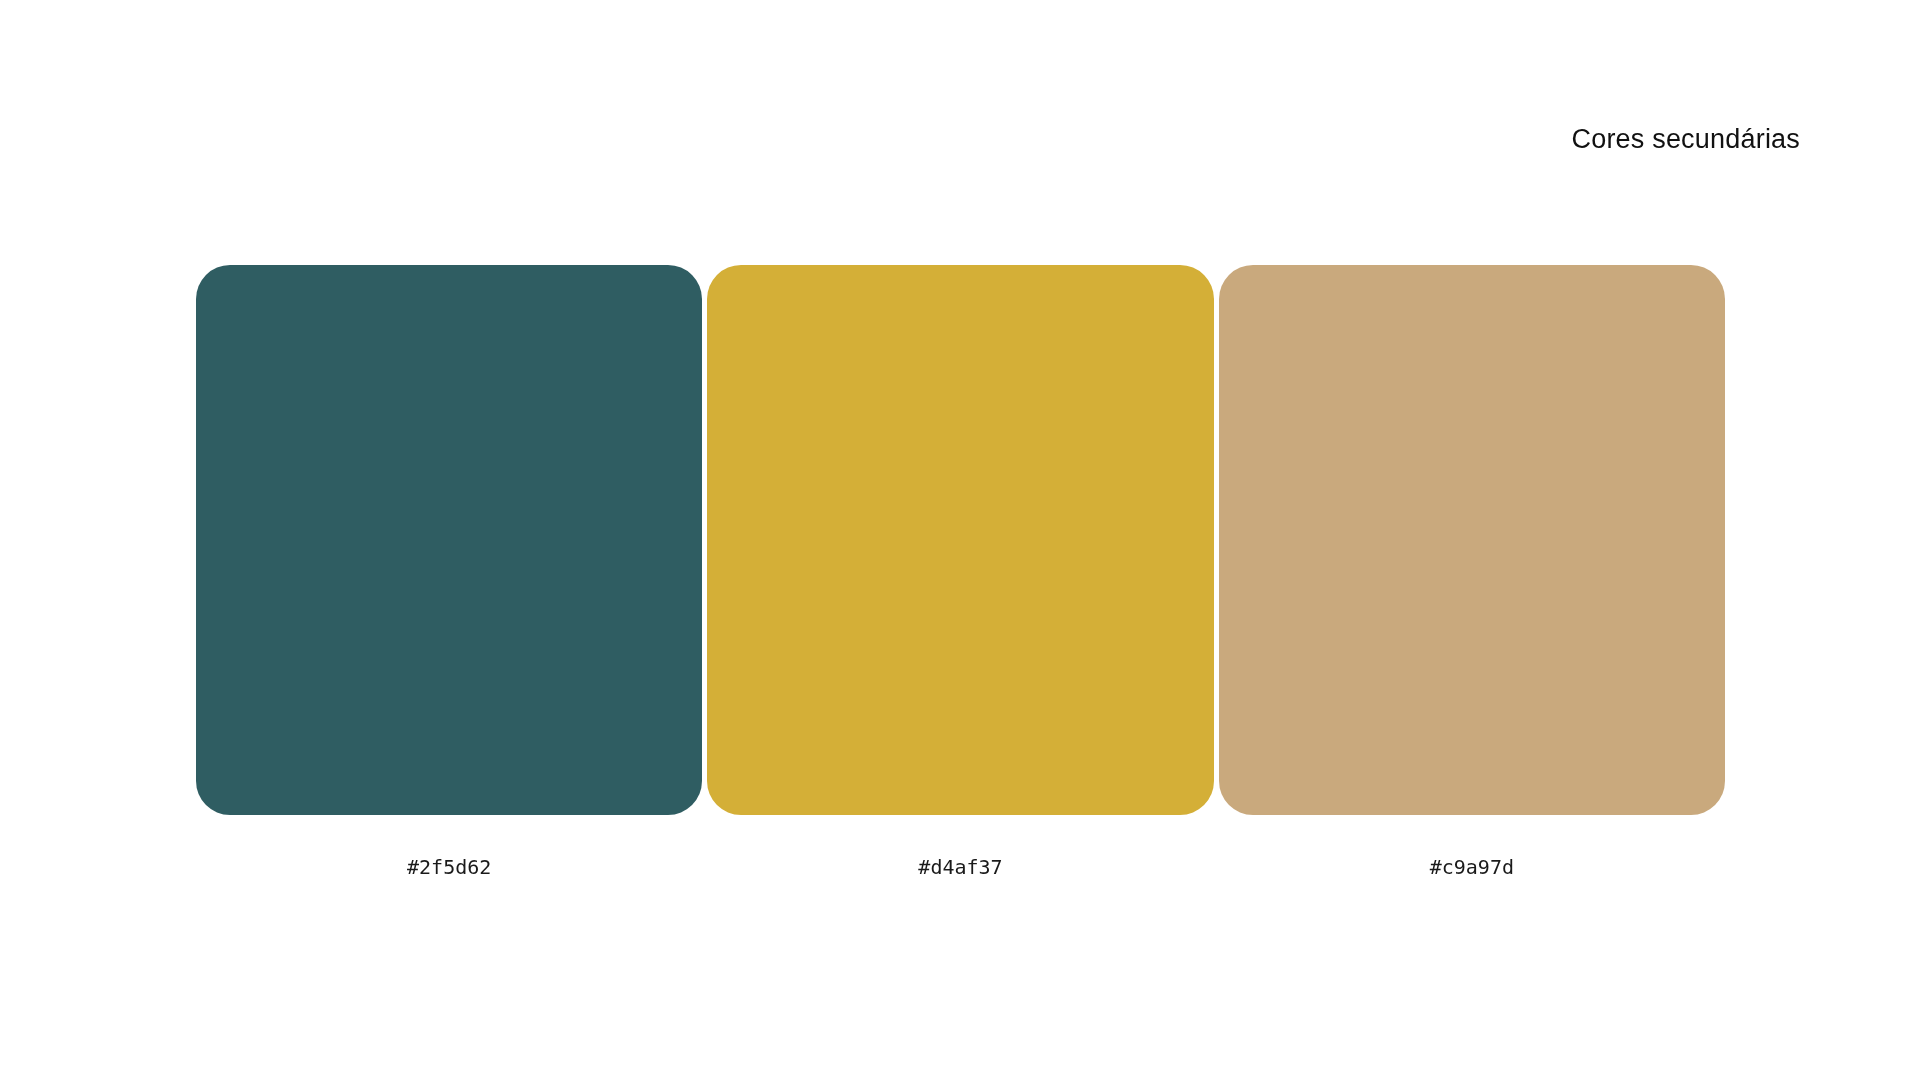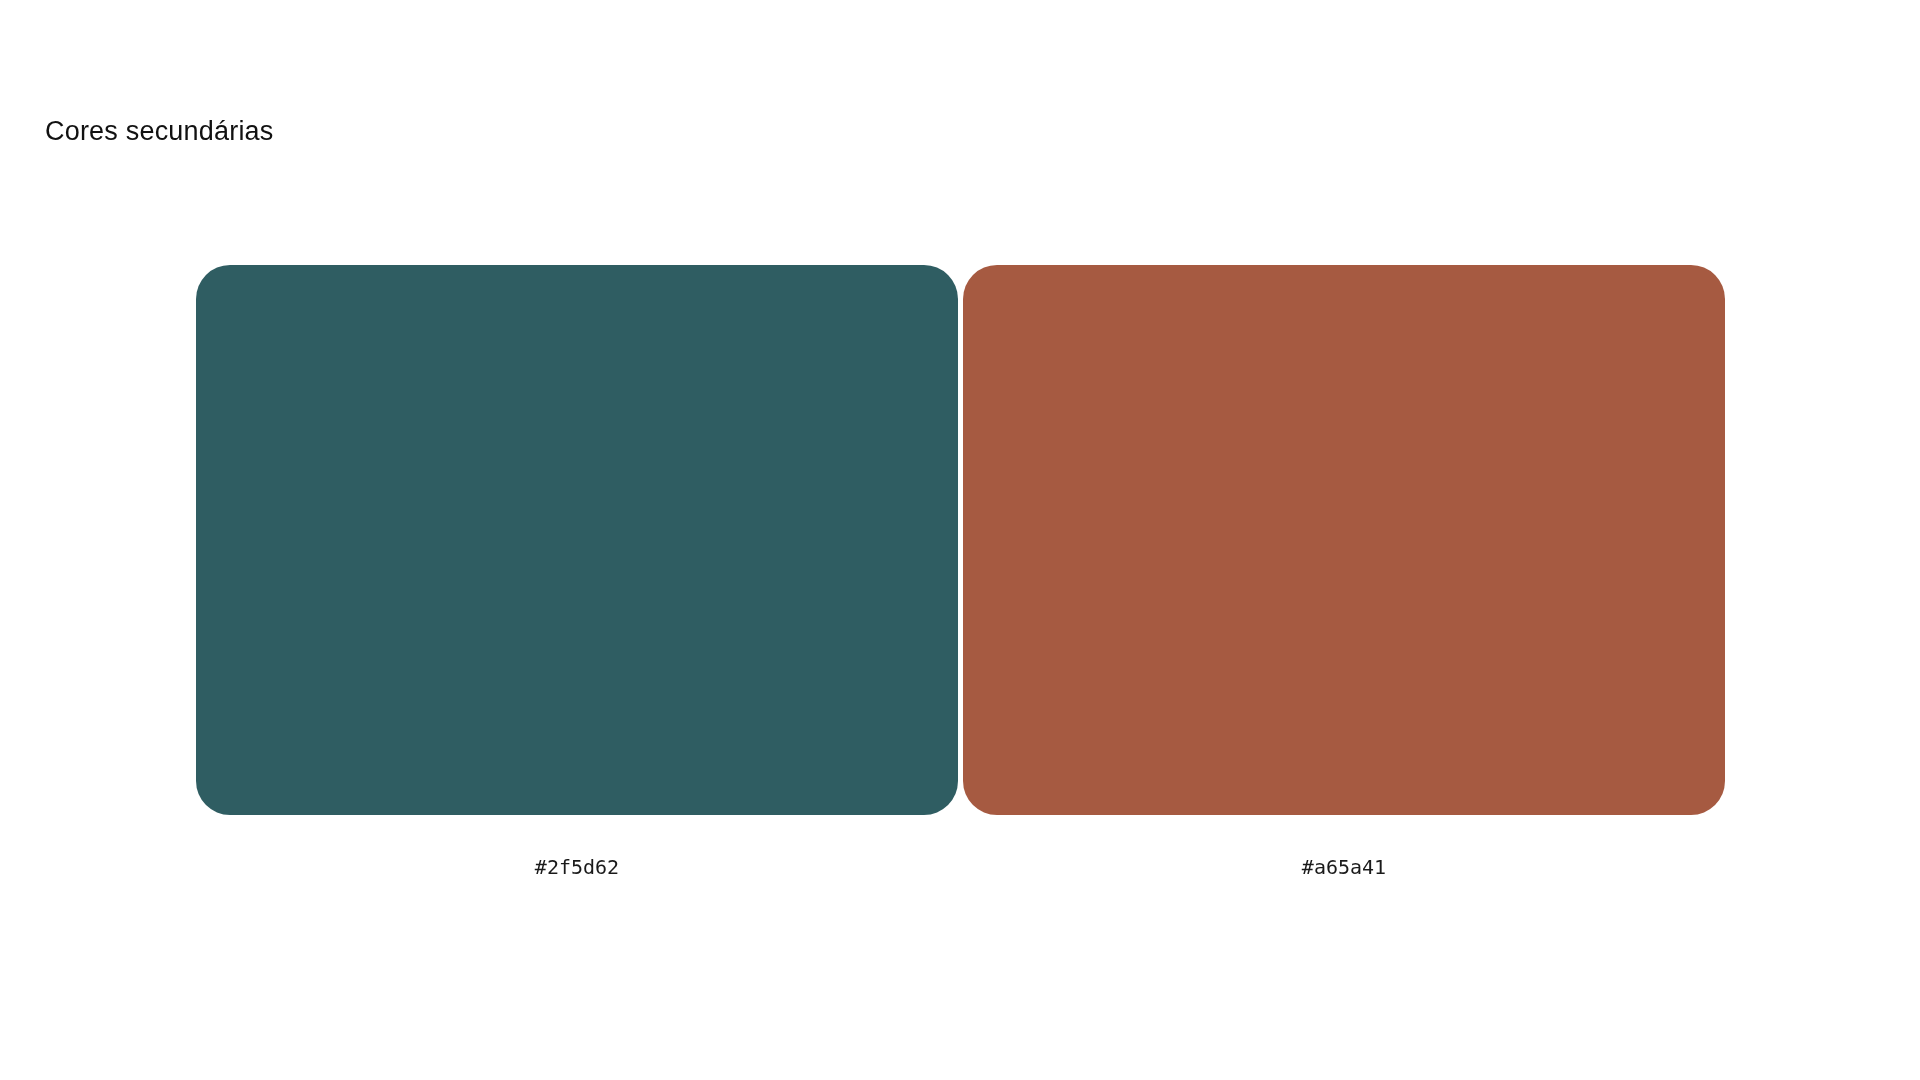--- a/index.html
+++ b/index.html
@@ -18,25 +18,24 @@
 
   .page {
     position: absolute;
     inset: 0;
     background: #ffffff;
   }
 
   
   .title-row {
     position: absolute;
-    top: 117px;
+    top: 125px;
     left: 0;
     width: 1800px;
-    text-align: left;
-    padding-left: 45px;
+    text-align: right;
   }
   .page-title {
     display: inline-block;
     font-family: "Liberation Sans", "DejaVu Sans", sans-serif;
     font-size: 27px;
     font-weight: 400;
     color: #111111;
     letter-spacing: 0.2px;
     line-height: 1.1;
     white-space: nowrap;
@@ -84,23 +83,27 @@
     <span class="page-title">Cores secundárias</span>
   </div>
 
   <div class="palette">
 
     <div class="swatch-cell">
       <div class="swatch-chip" style="background-color: rgb(47, 93, 98);"></div>
       <div class="swatch-label">#2f5d62</div>
     </div>
 
-
     <div class="swatch-cell">
-      <div class="swatch-chip" style="background-color: rgb(166, 90, 65);"></div>
-      <div class="swatch-label">#a65a41</div>
+      <div class="swatch-chip" style="background-color: rgb(212, 175, 55);"></div>
+      <div class="swatch-label">#d4af37</div>
     </div>
 
 
 
 
+    <div class="swatch-cell">
+      <div class="swatch-chip" style="background-color: rgb(201, 169, 125);"></div>
+      <div class="swatch-label">#c9a97d</div>
+    </div>
+
   </div>
 </div>
 
 </body></html>

